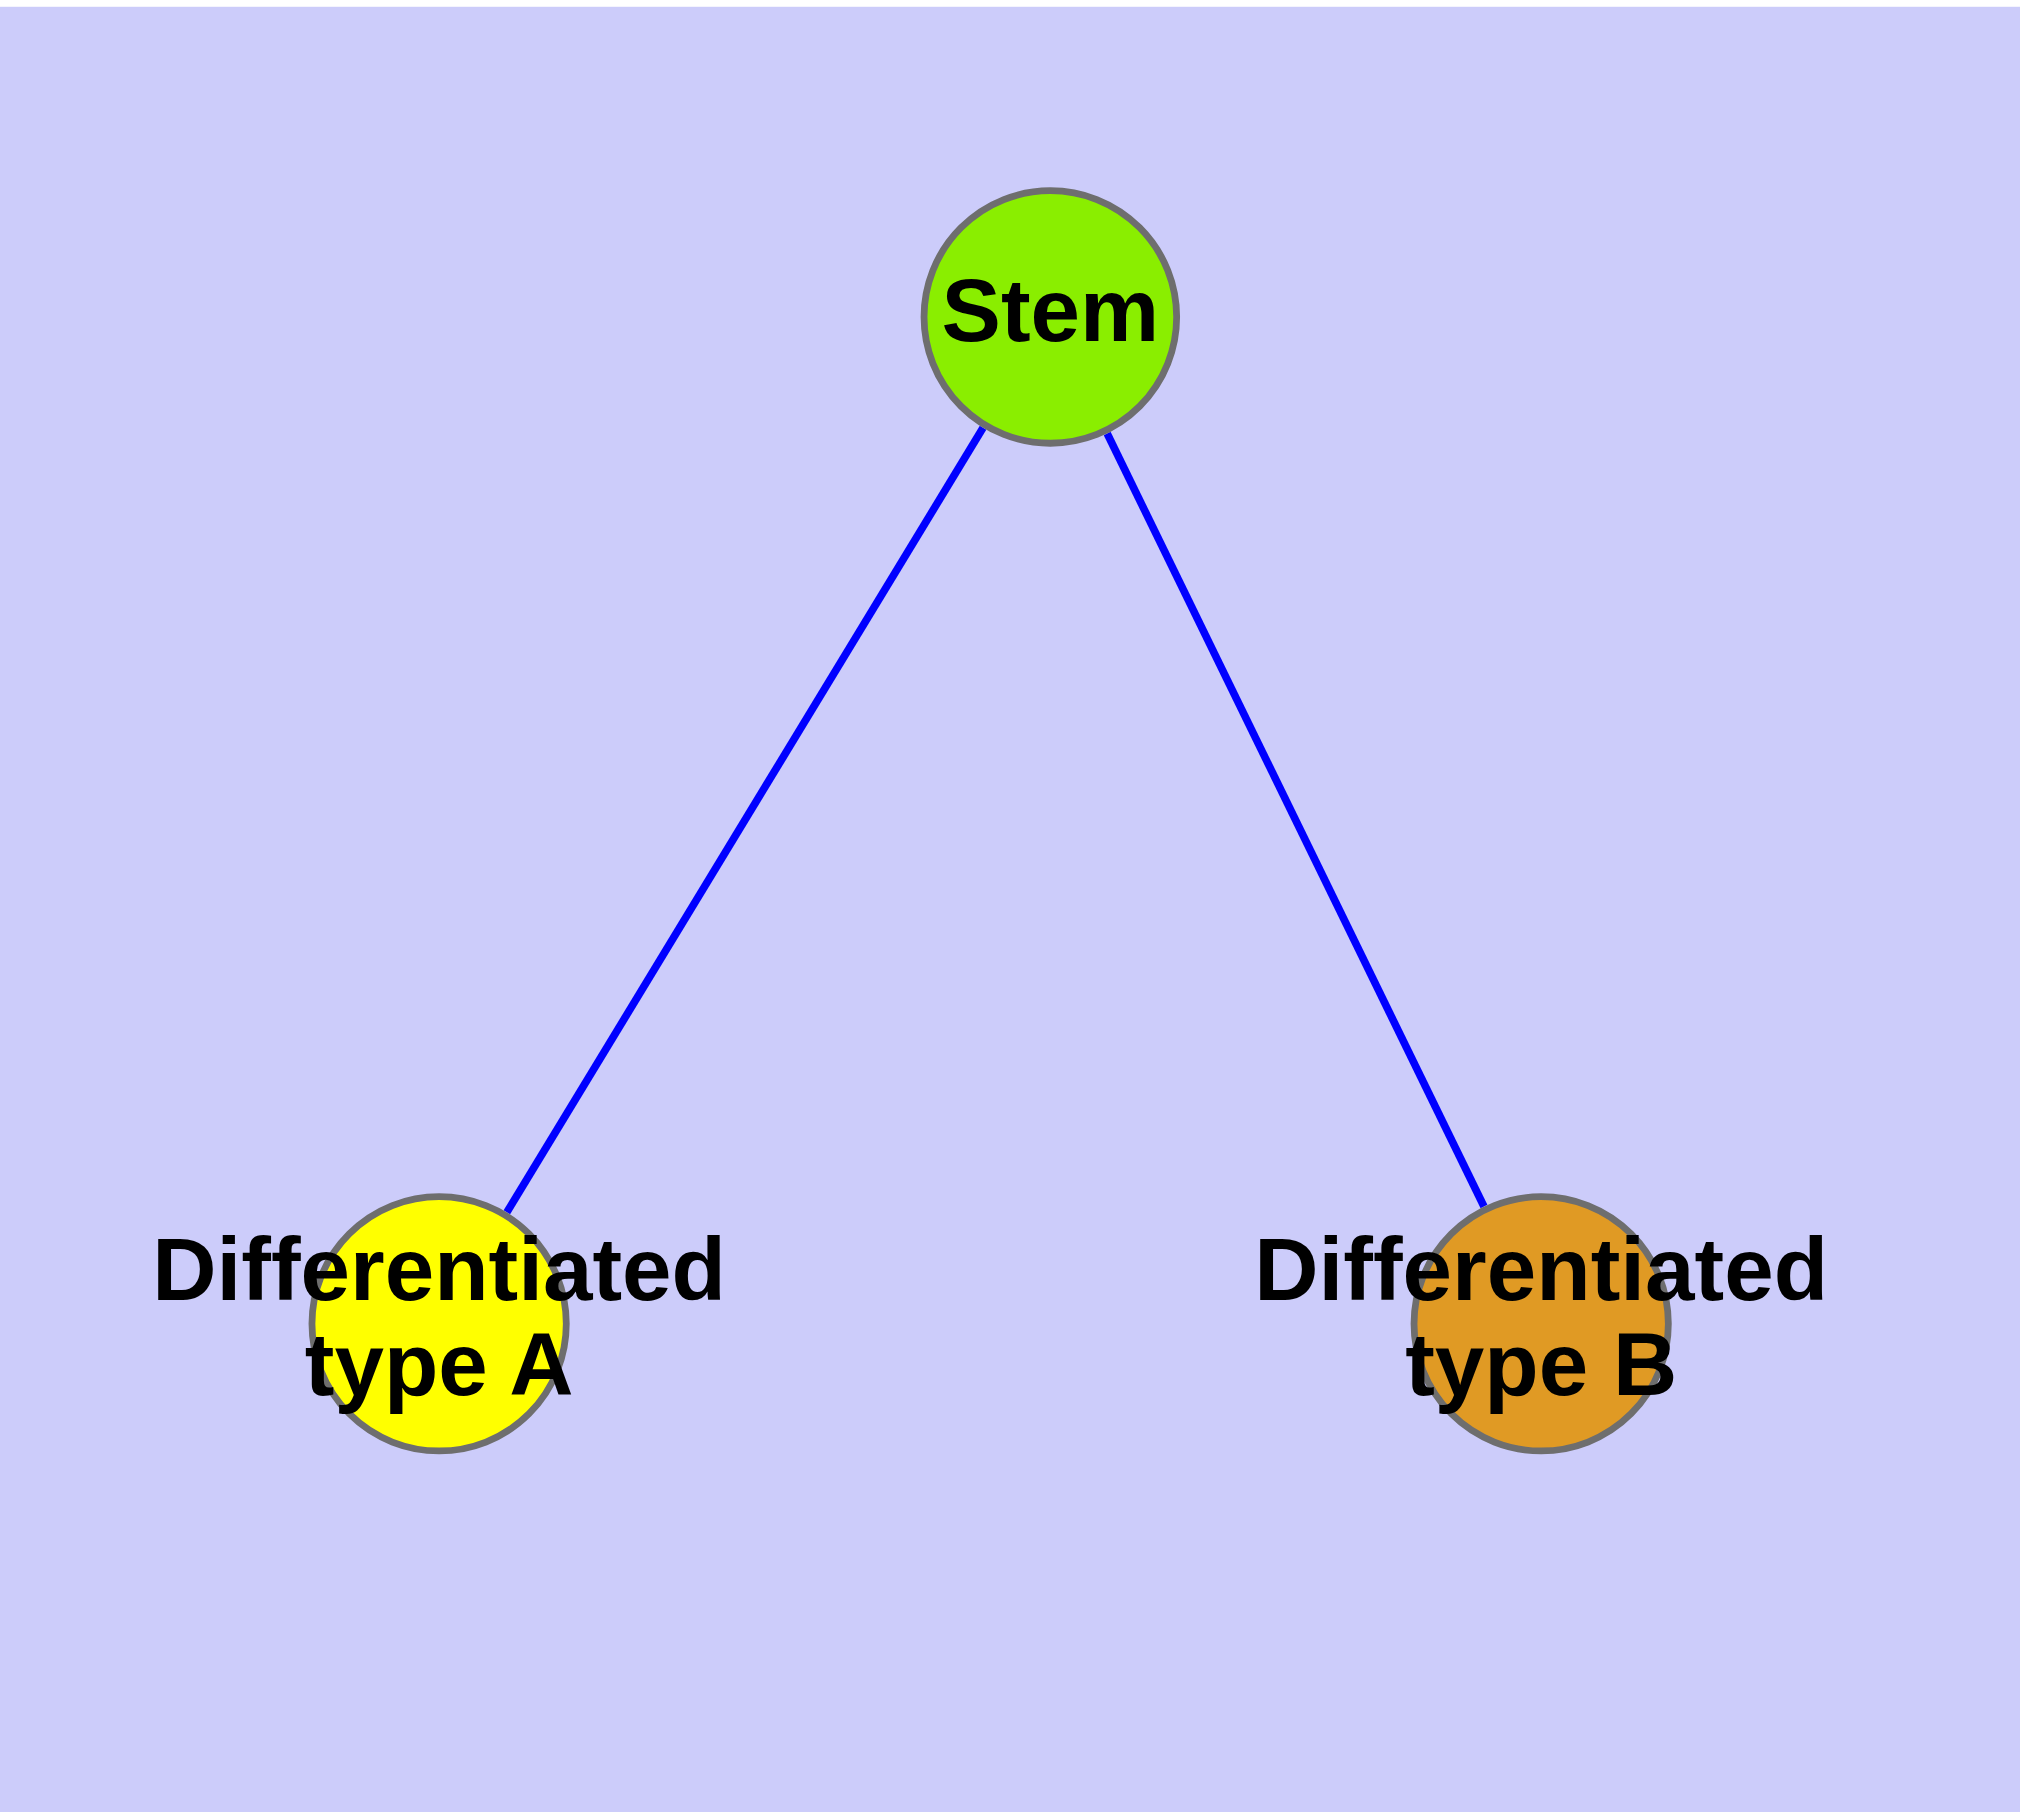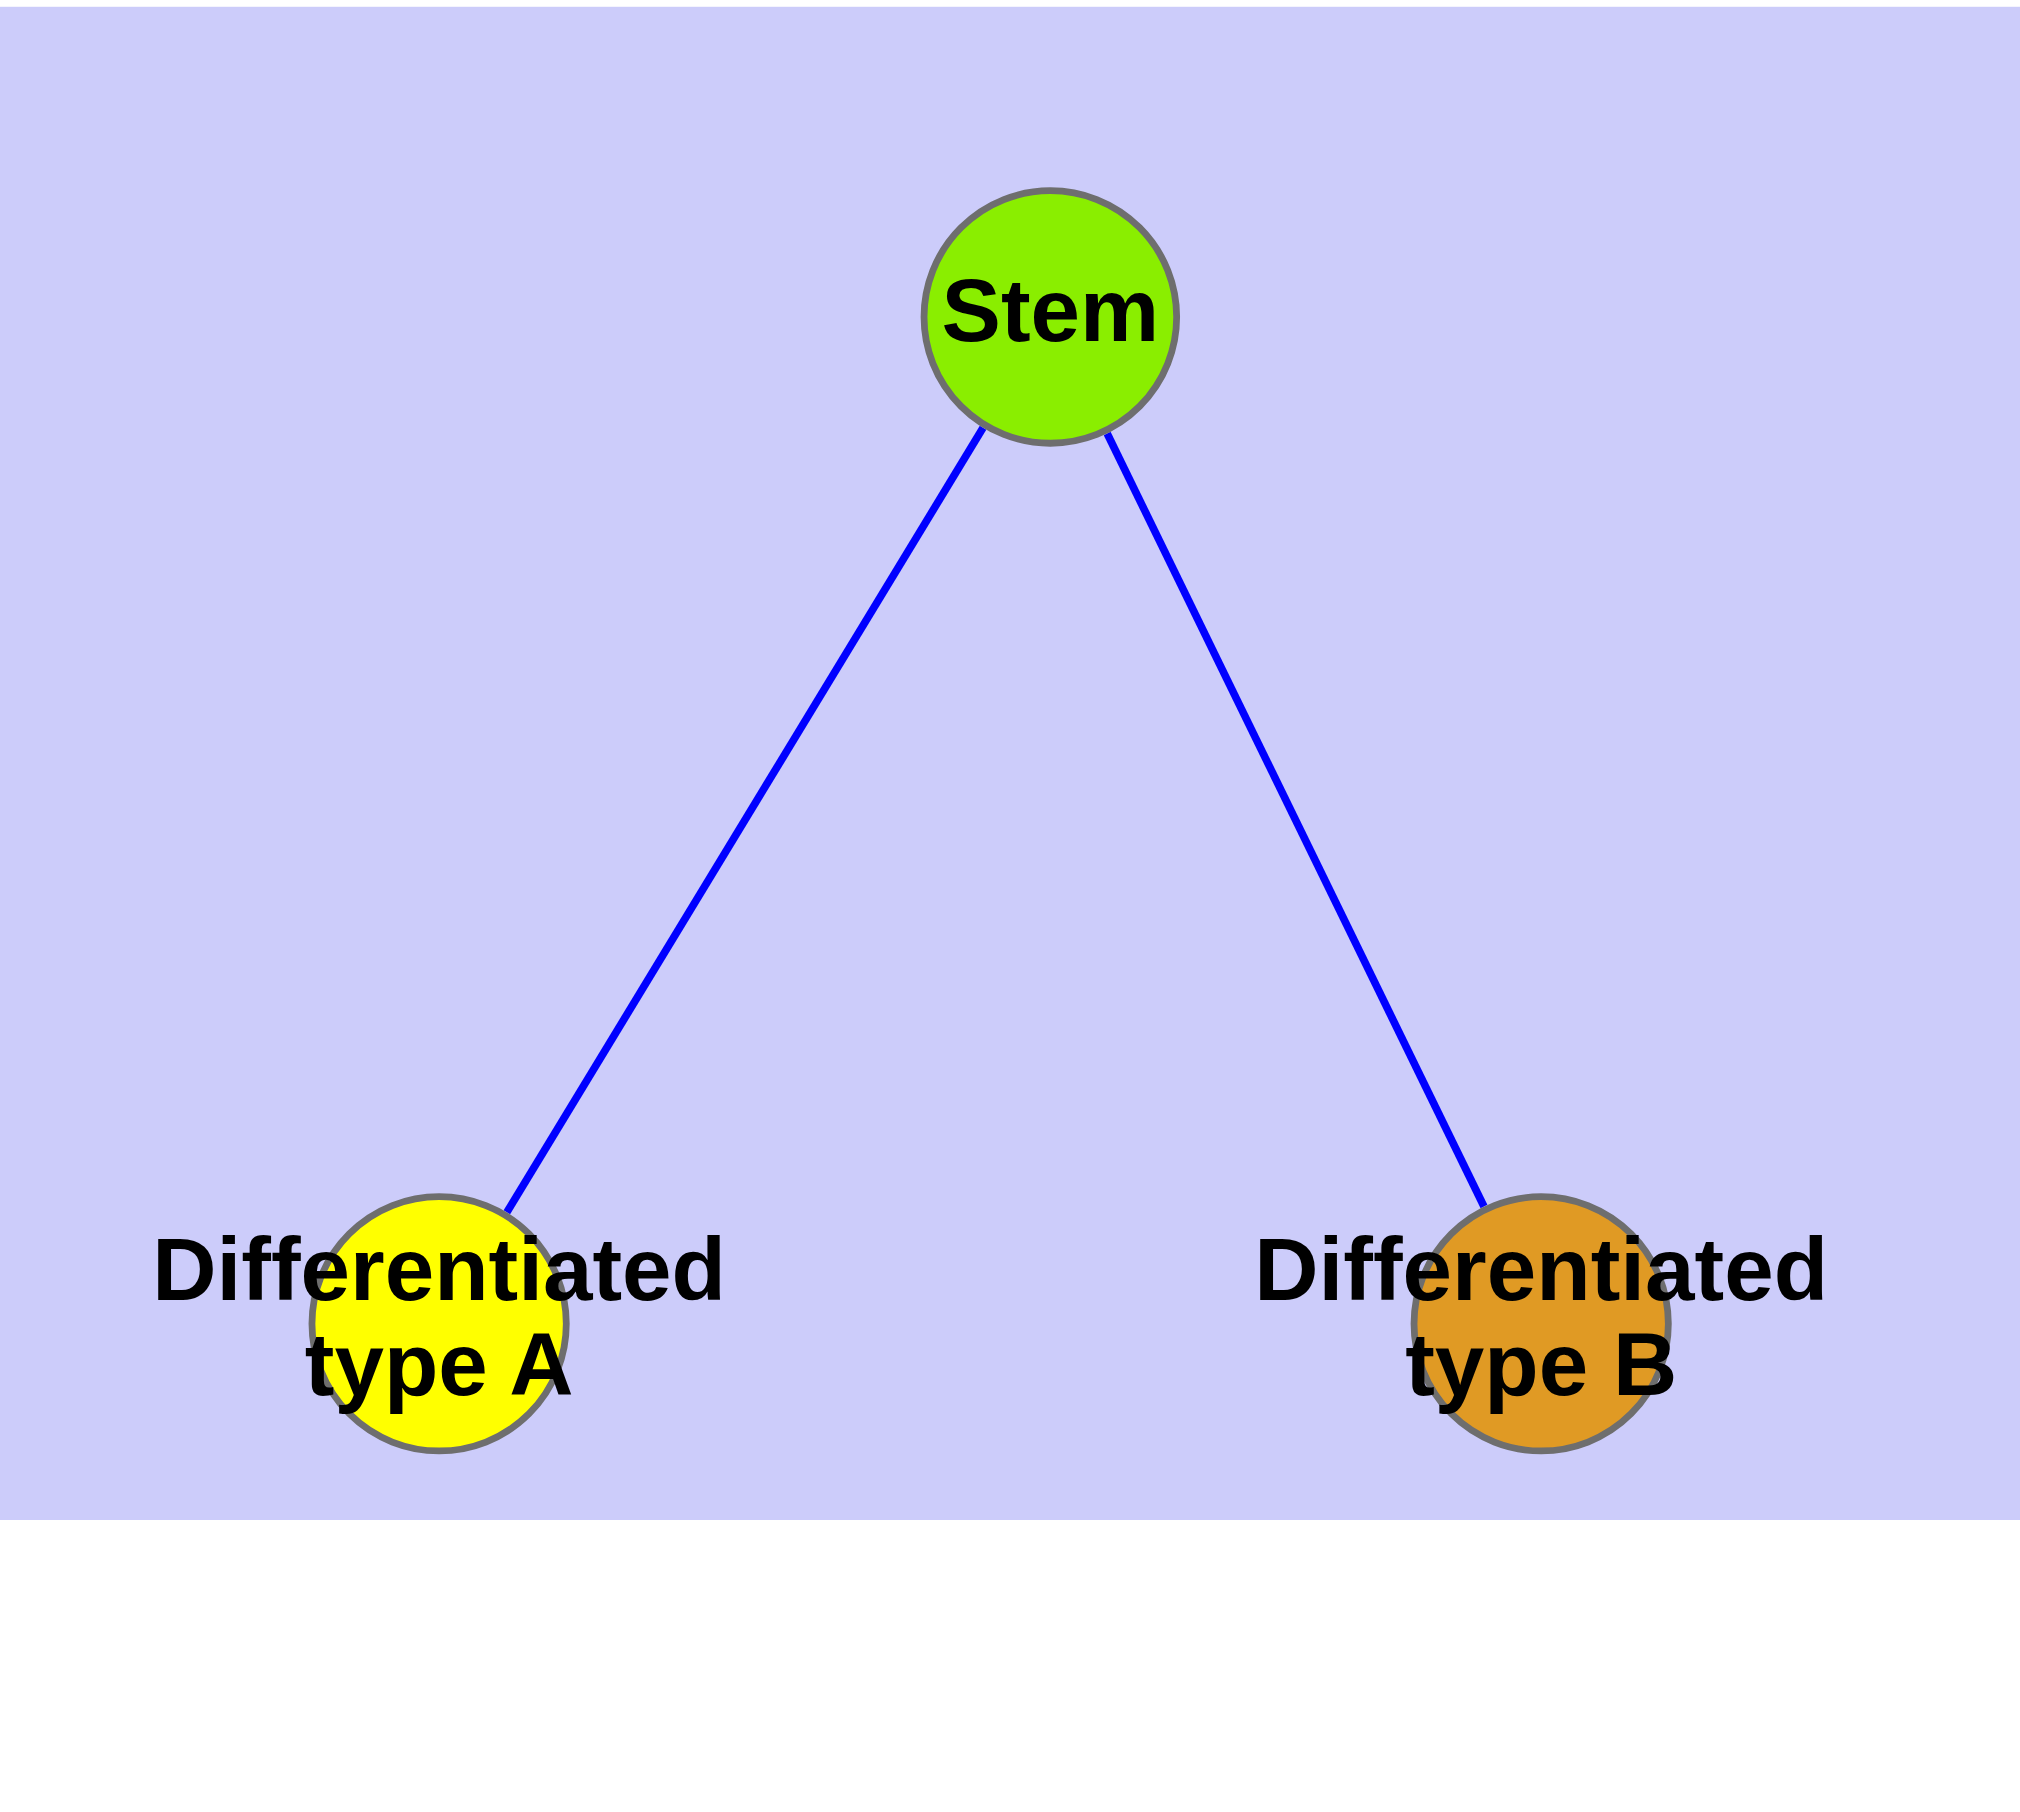--- a/index.html
+++ b/index.html
@@ -32,21 +32,21 @@
     fill: #000000;
     text-anchor: middle;
     dominant-baseline: middle;
     paint-order: normal;
     white-space: pre;
   }
 </style>
 </head>
 <body>
 
-<div id="canvas-root" style="width: 2021px; height: 1520px; background: rgb(255, 255, 255);">
+<div id="canvas-root" style="width: 2021px; height: 1812px; background: rgb(255, 255, 255);">
   <svg id="graph-svg" viewBox="0 0 2384 2138" preserveAspectRatio="none" xmlns="http://www.w3.org/2000/svg" style="width: 2021px; height: 1812px;">
     <rect id="bg-rect" x="0" y="8" width="2384" height="2130" fill="#ccccfa"></rect>
     <g id="edges-layer">
         <line x1="1159.619330802304" y1="504.7964424505726" x2="597.8994971009489" y2="1430.3486788406" stroke="#0000ff" stroke-width="9" stroke-linecap="butt" id="edge-stem-a"></line>
         <line x1="1306.0309124983464" y1="511.5349292712184" x2="1750.5309769624487" y2="1423.5661496224338" stroke="#0000ff" stroke-width="9" stroke-linecap="butt" id="edge-stem-b"></line>
       </g>
     <g id="nodes-layer">
         <circle cx="1239" cy="374" r="149" fill="#8aee00" stroke="#6e6e6e" stroke-width="8" id="node-stem"></circle>
         <circle cx="518" cy="1562" r="150" fill="#ffff00" stroke="#6e6e6e" stroke-width="8" id="node-diff_a"></circle>
         <circle cx="1818" cy="1562" r="150" fill="#e09a24" stroke="#6e6e6e" stroke-width="8" id="node-diff_b"></circle>

